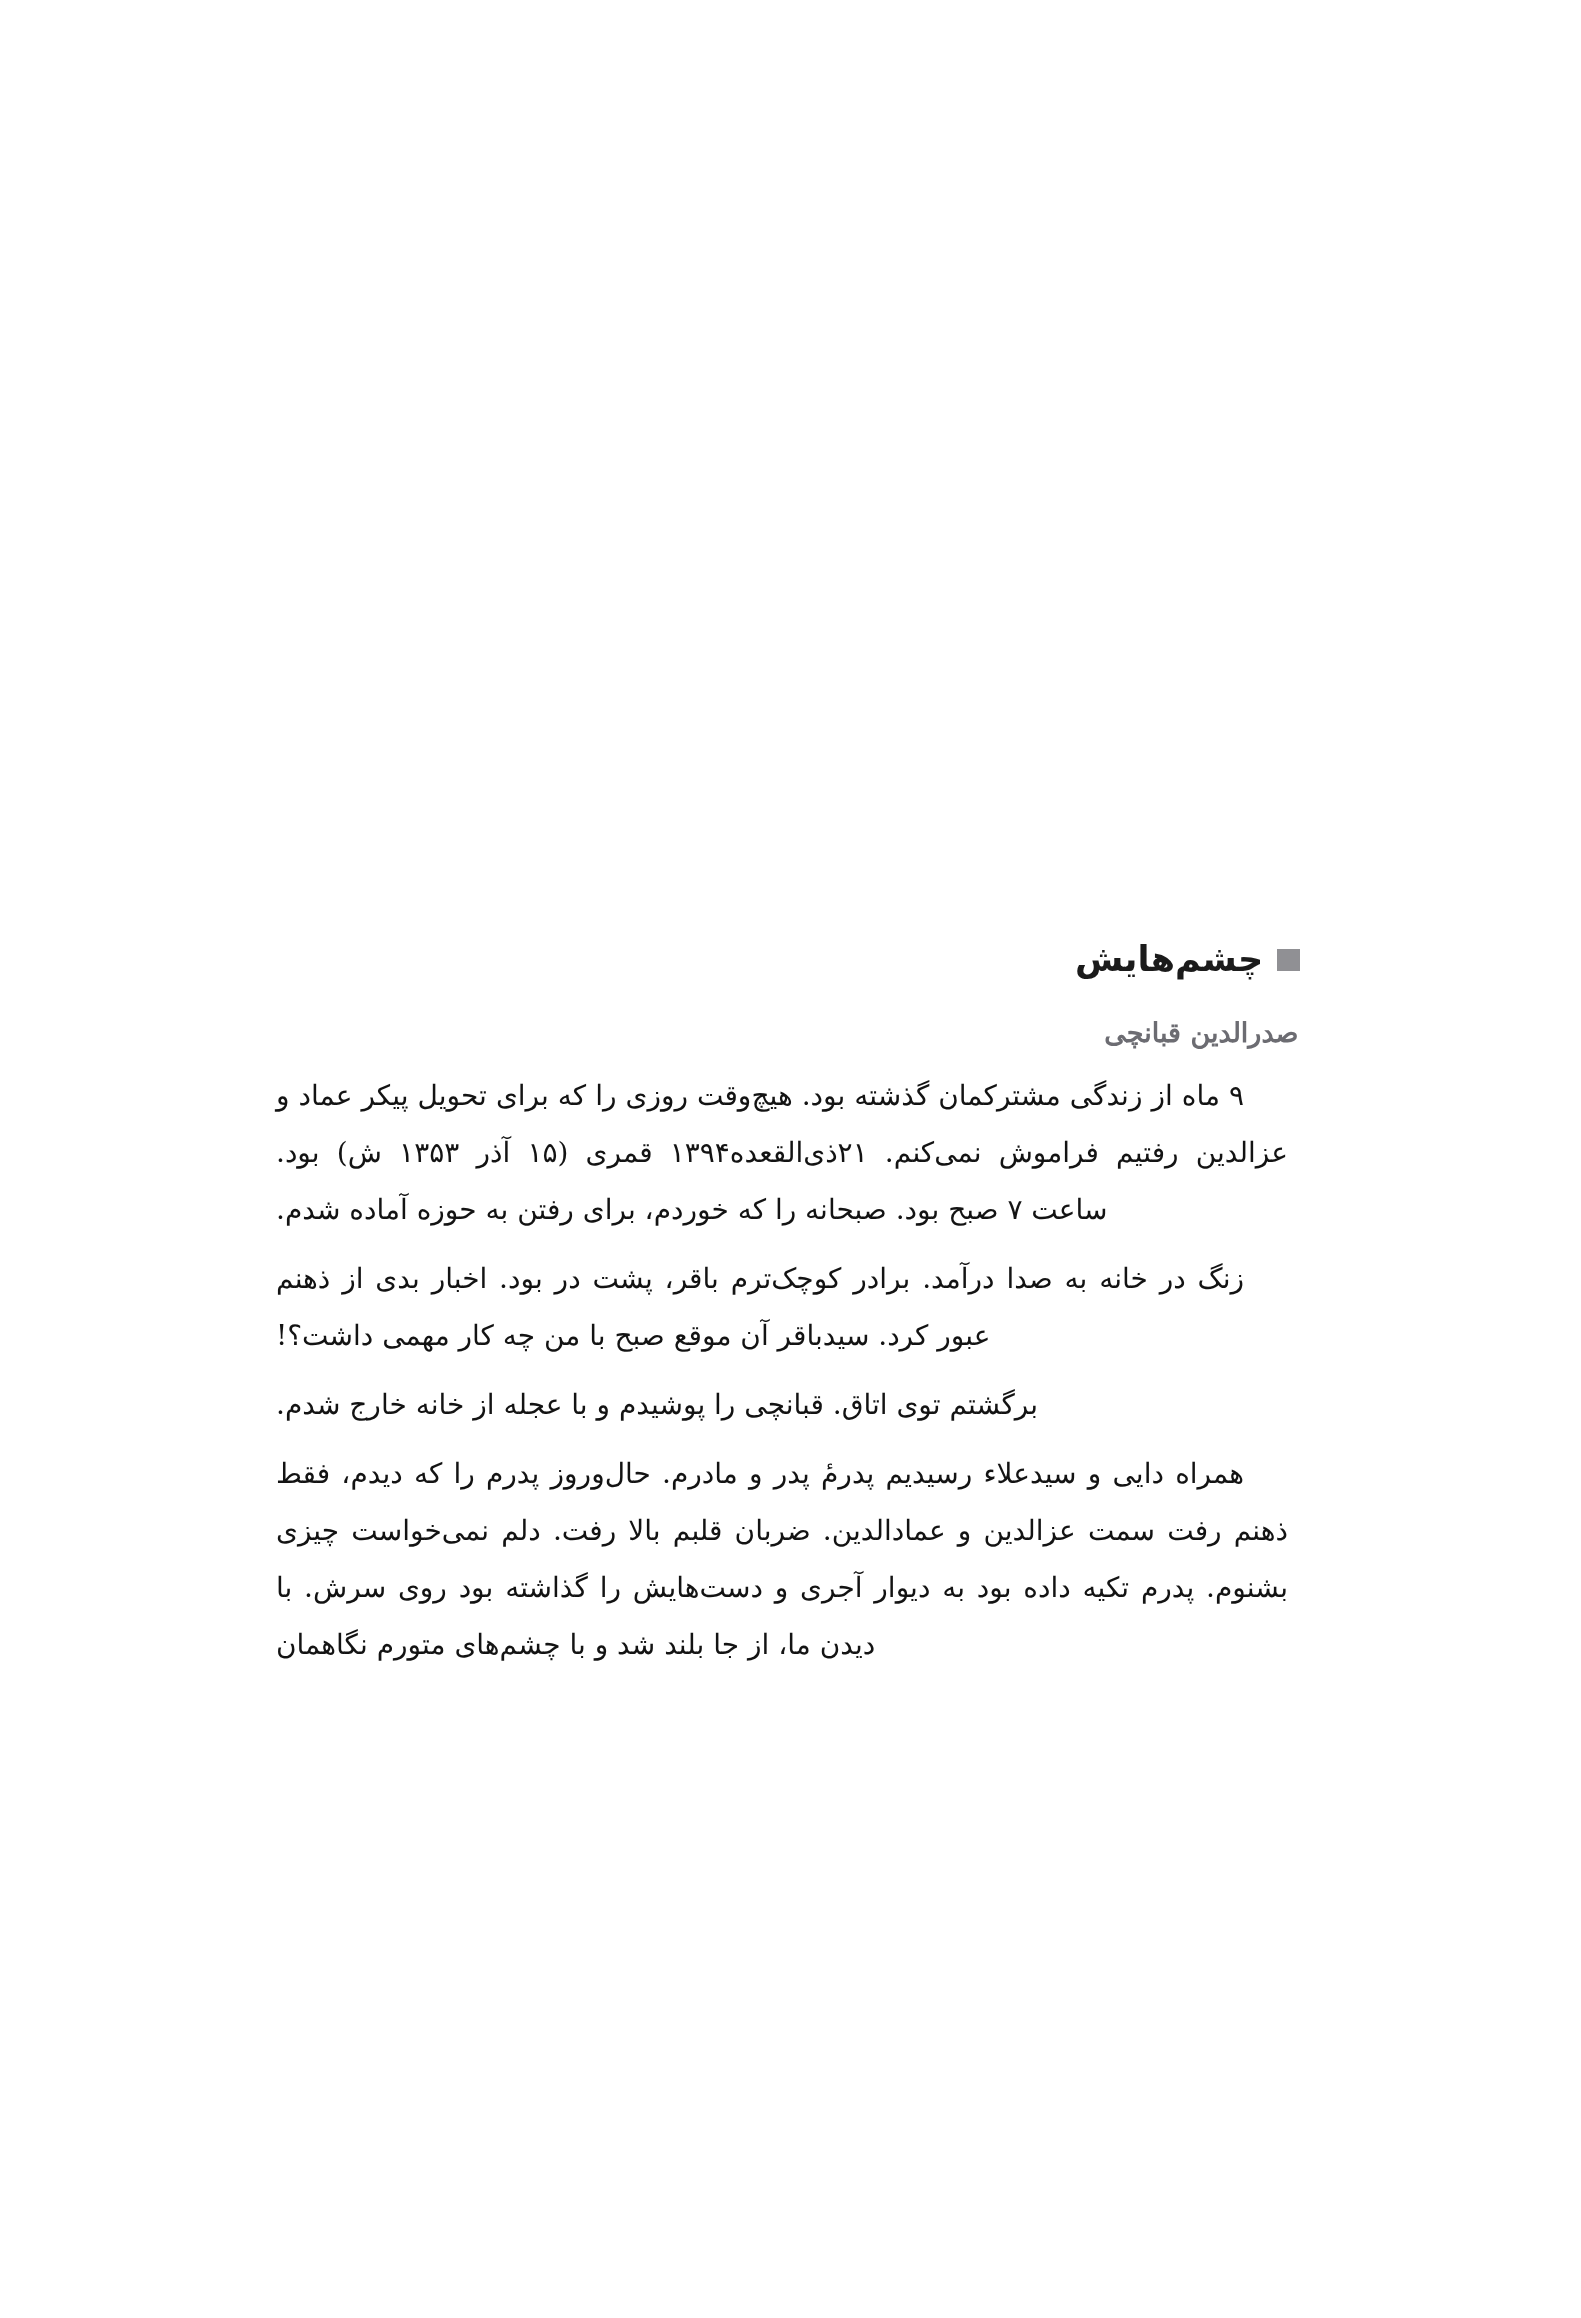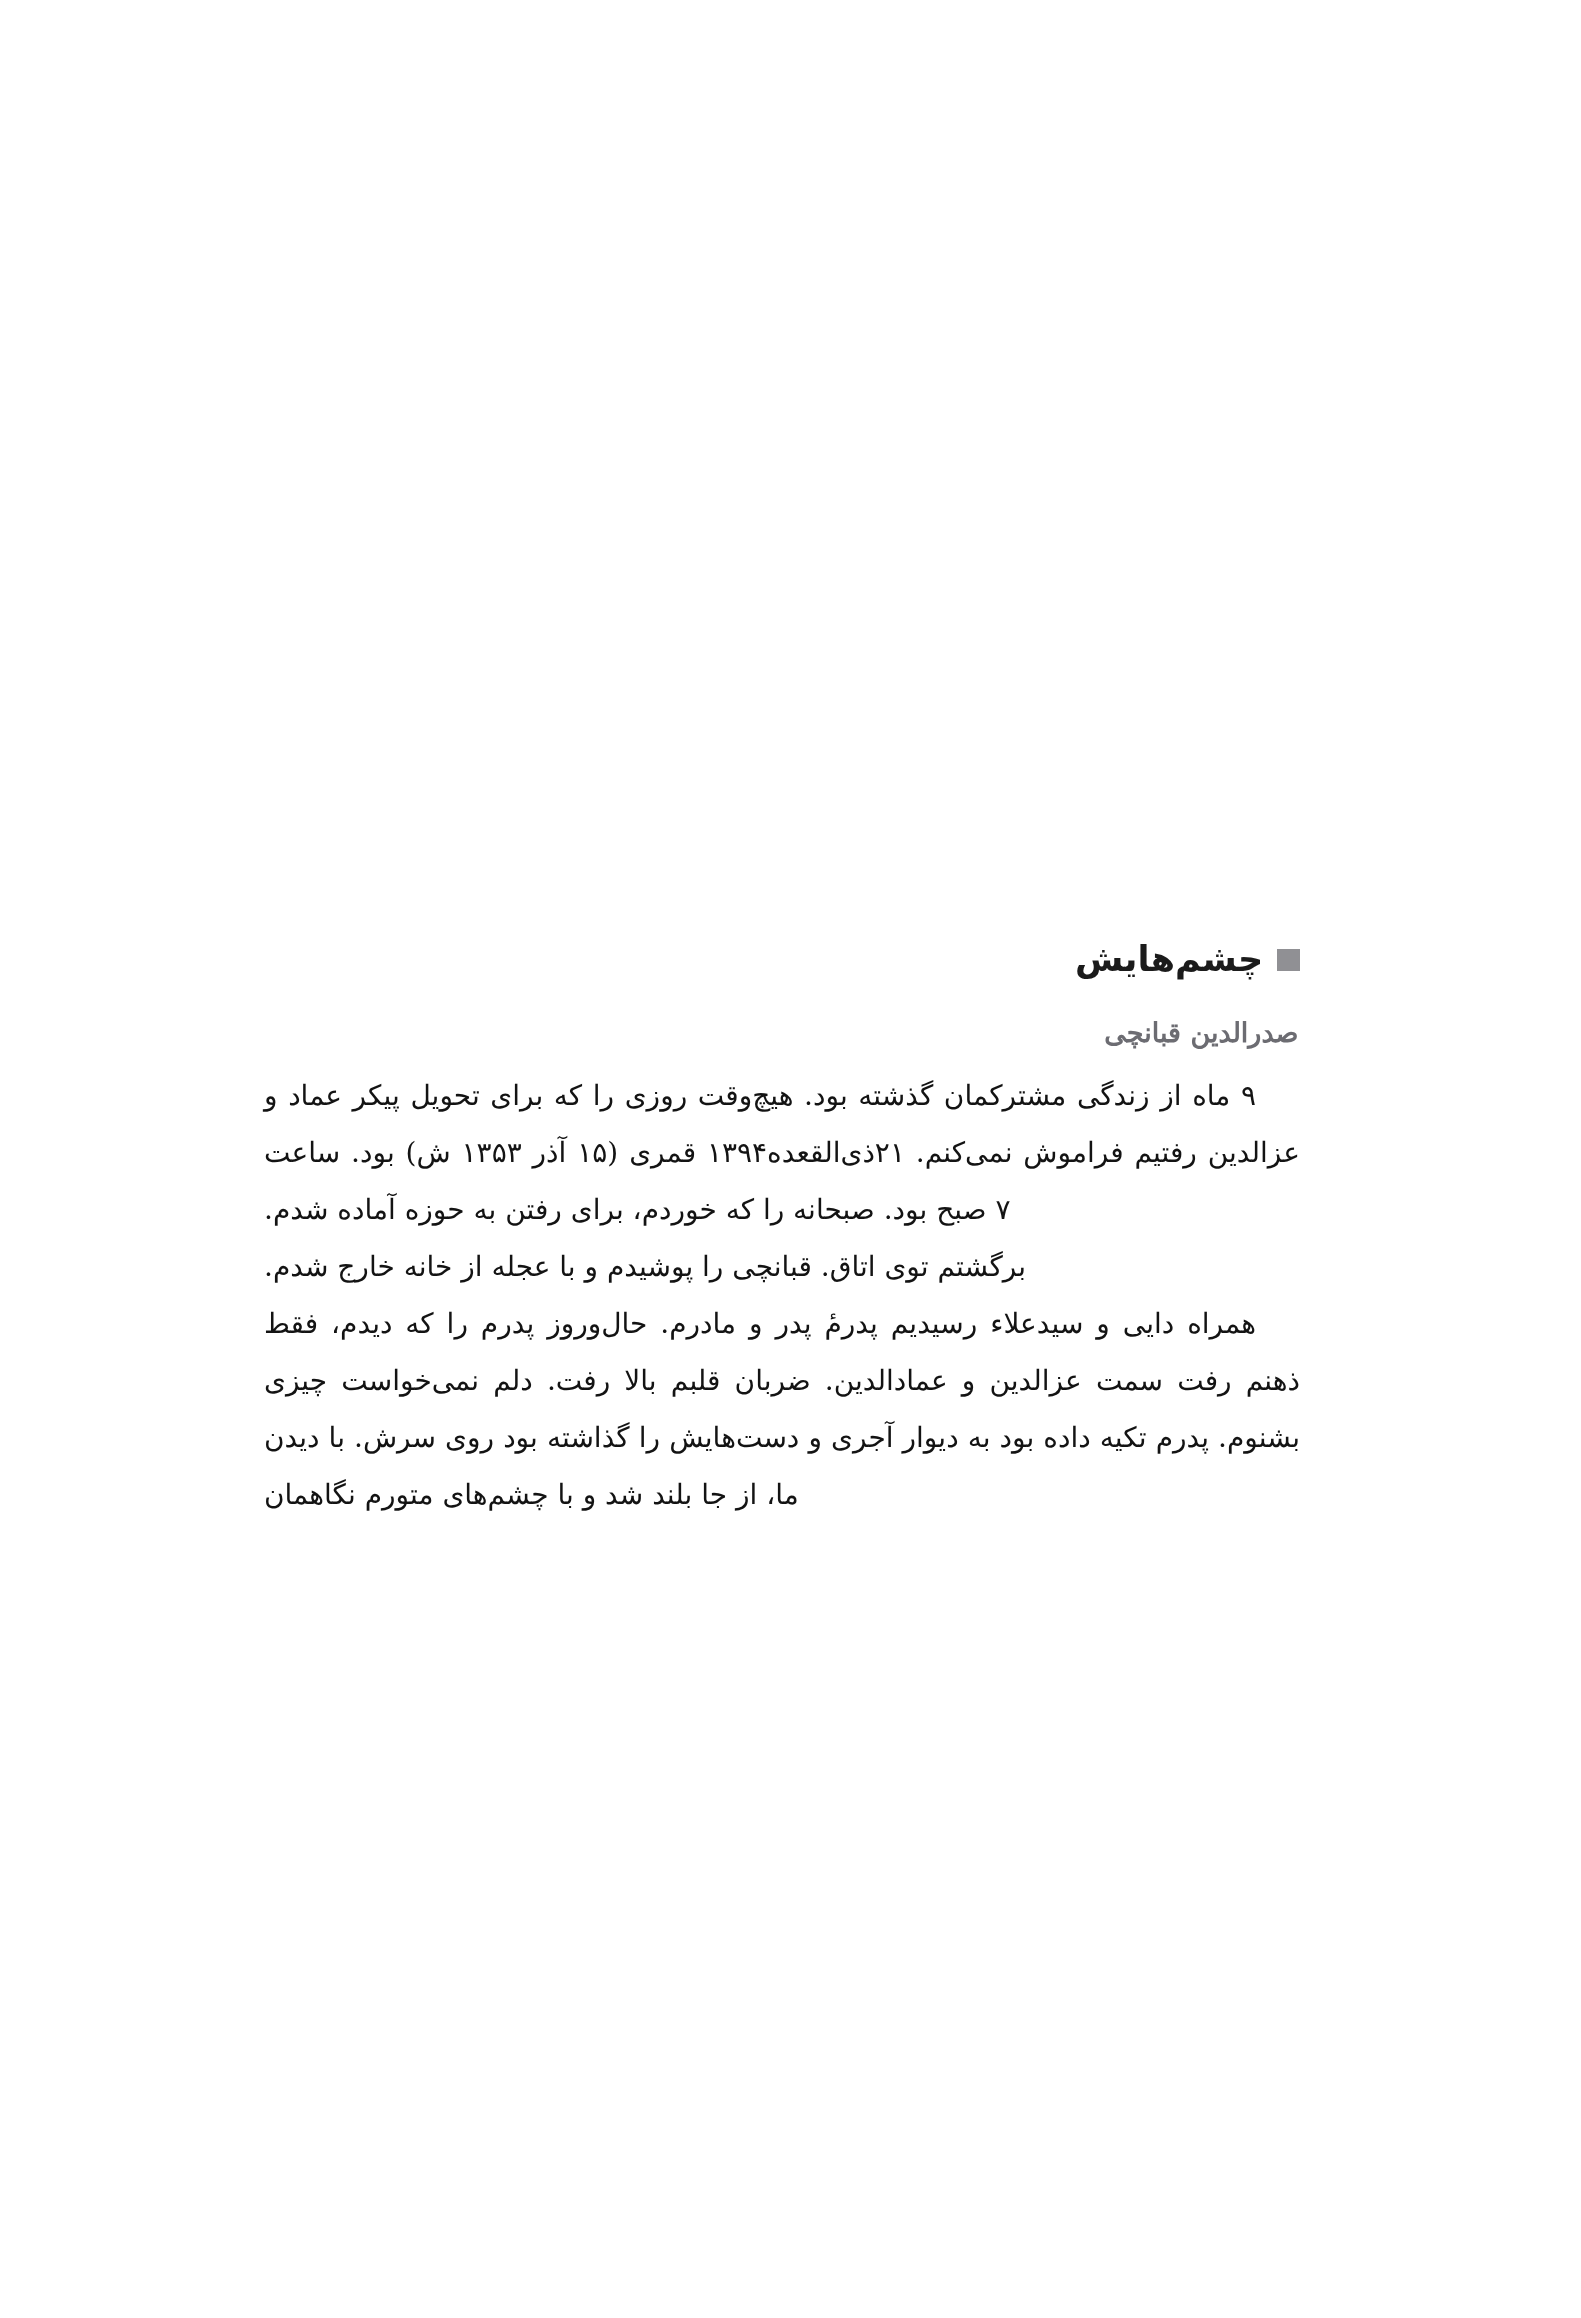--- a/index.html
+++ b/index.html
@@ -72,21 +72,21 @@
     font-family: "DejaVu Serif", "Liberation Serif", serif;
     font-size: 28px;
     line-height: 57px;
     color: #131313;
     text-align: justify;
     text-justify: inter-word;
     direction: rtl;
   }
 
   .body-text p {
-    margin: 0;
+    margin: 12px;
     padding: 0;
     text-indent: 44px;
     text-align: justify;
     text-align-last: left;
   }
 </style>
 </head>
 <body>
 
 <div class="page">
@@ -95,20 +95,21 @@
 
     <div class="heading-row">
       <span class="bullet-square"></span>
       <h1 class="article-title">چشم‌هایش</h1>
     </div>
 
     <div class="byline">صدرالدین قبانچی</div>
 
     <div class="body-text">
       <p>۹ ماه از زندگی مشترکمان گذشته بود. هیچ‌وقت روزی را که برای تحویل پیکر عماد و عزالدین رفتیم فراموش نمی‌کنم. ۲۱ذی‌القعده۱۳۹۴ قمری (۱۵ آذر ۱۳۵۳ ش) بود. ساعت ۷ صبح بود. صبحانه را که خوردم، برای رفتن به حوزه آماده شدم.</p>
+      <p>زنگ در خانه به صدا درآمد. برادر کوچک‌ترم باقر، پشت در بود. اخبار بدی از ذهنم عبور کرد. سیدباقر آن موقع صبح با من چه کار مهمی داشت؟!</p>
       <p>برگشتم توی اتاق. قبانچی را پوشیدم و با عجله از خانه خارج شدم.</p>
       <p>همراه دایی و سیدعلاء رسیدیم پدرمٔ پدر و مادرم. حال‌وروز پدرم را که دیدم، فقط ذهنم رفت سمت عزالدین و عمادالدین. ضربان قلبم بالا رفت. دلم نمی‌خواست چیزی بشنوم. پدرم تکیه داده بود به دیوار آجری و دست‌هایش را گذاشته بود روی سرش. با دیدن ما، از جا بلند شد و با چشم‌های متورم نگاهمان</p>
     </div>
 
   </div>
 
 </div>
 
 
 </body></html>

